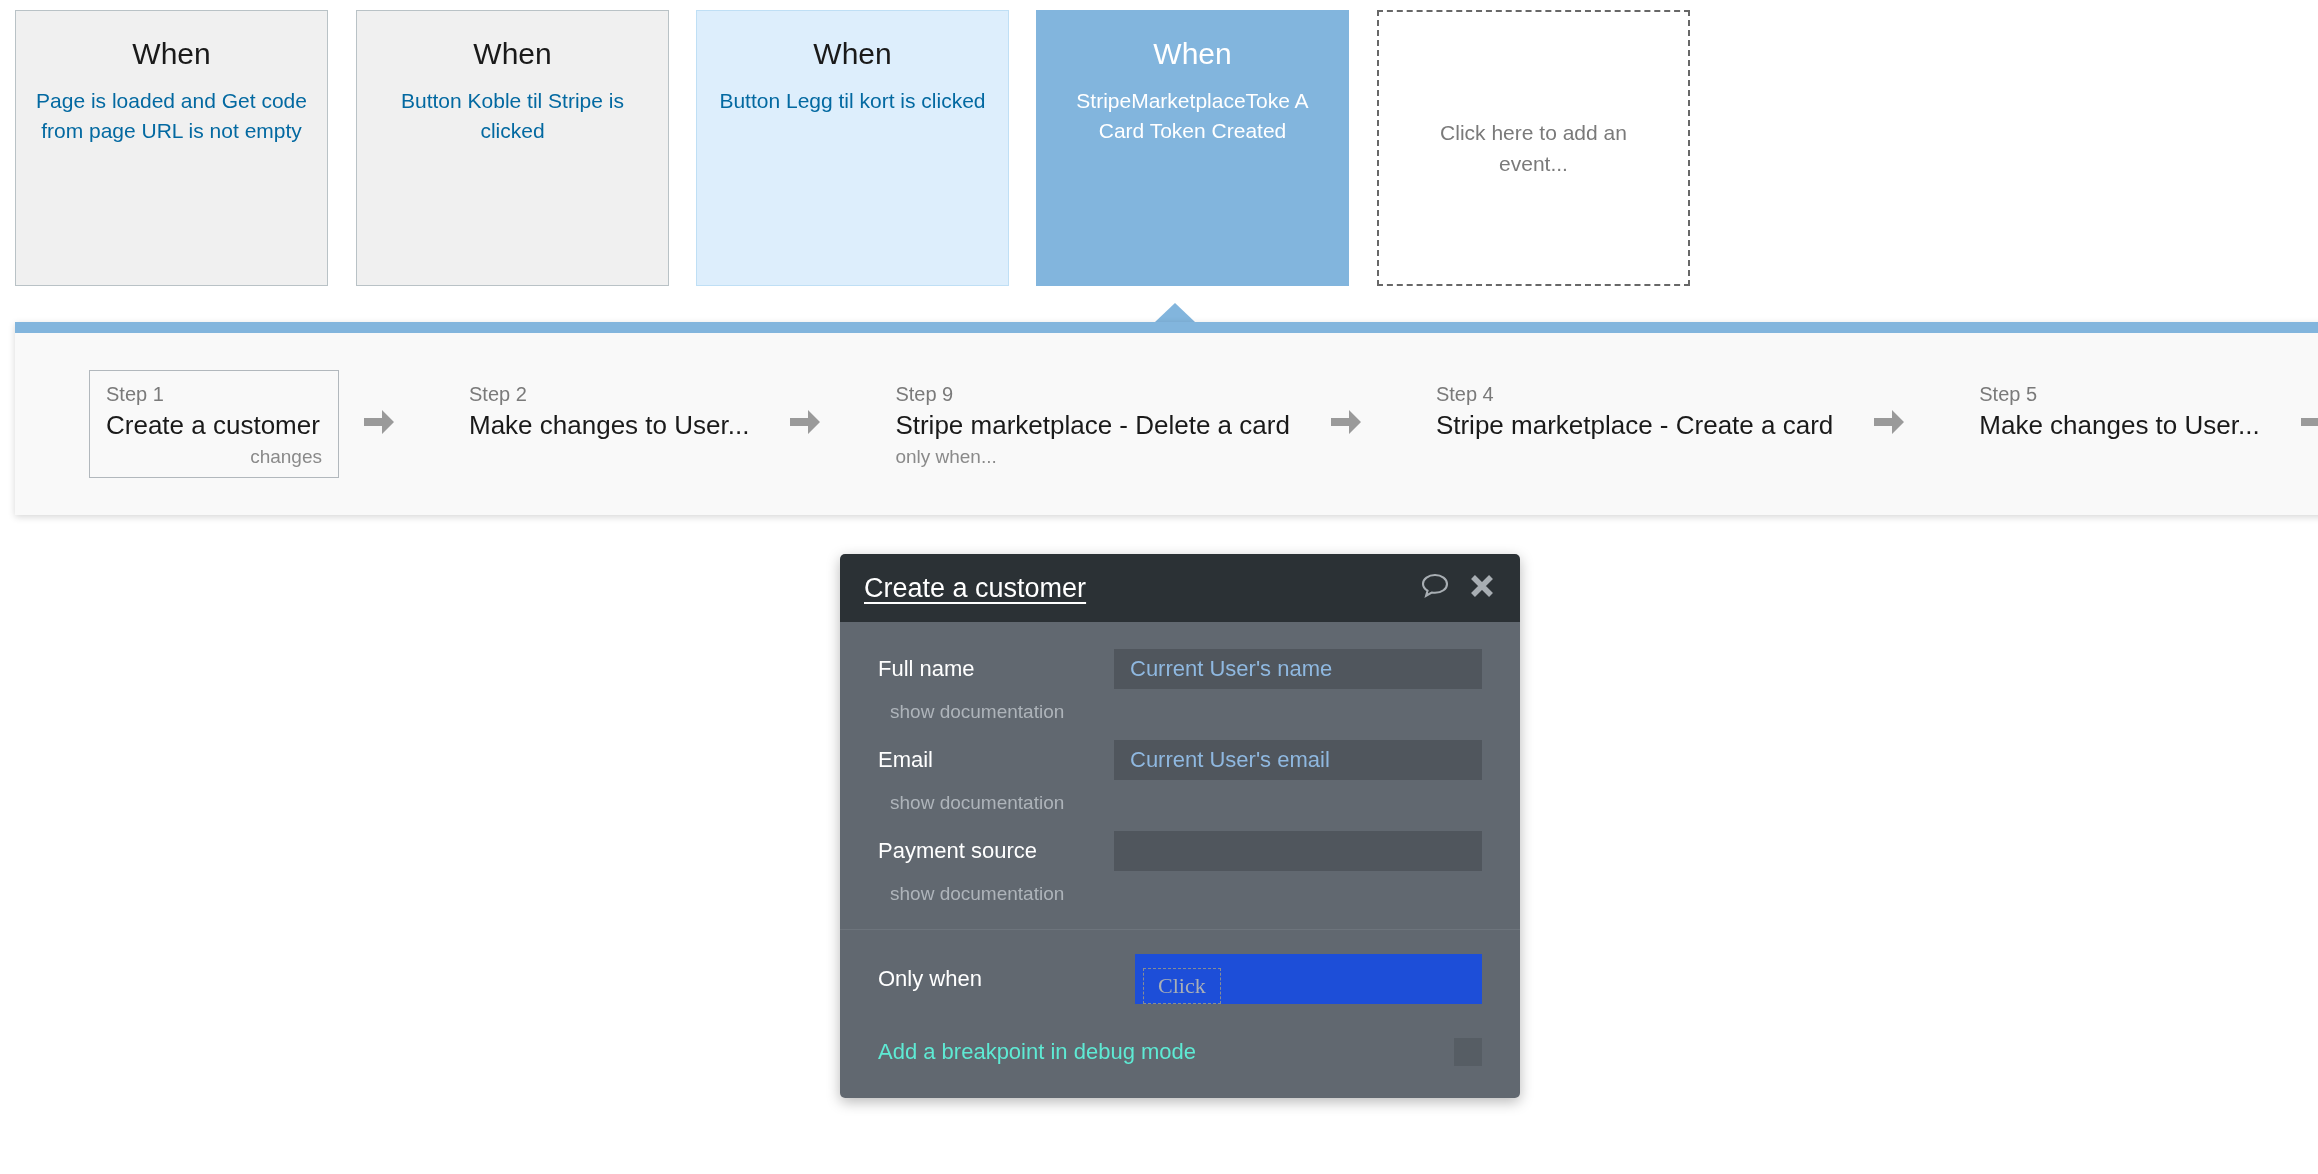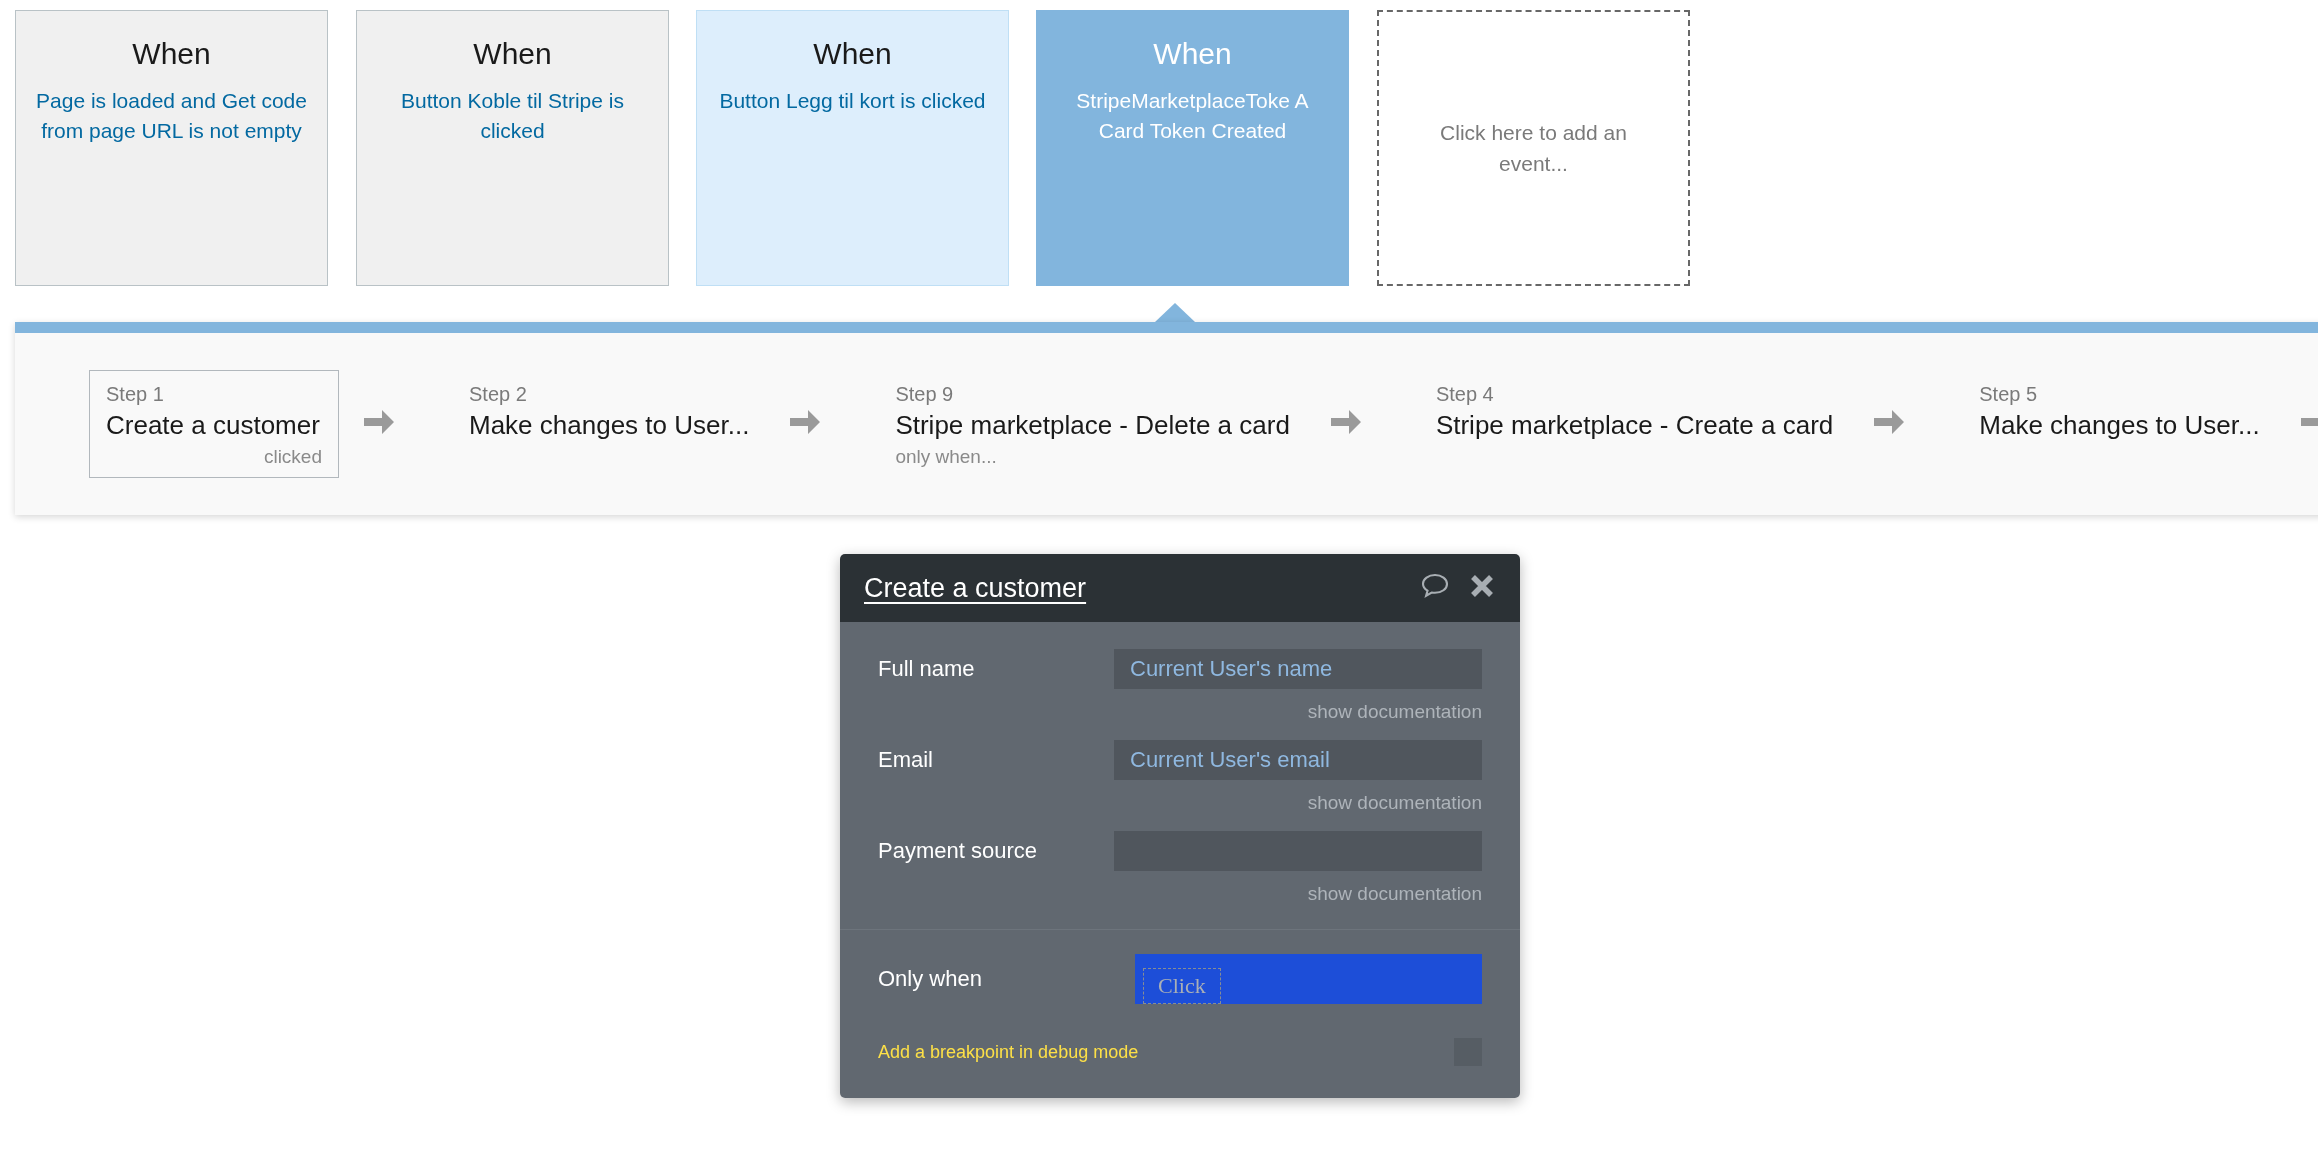--- a/index.html
+++ b/index.html
@@ -206,21 +206,20 @@
     height: 40px;
     flex: 1 1 auto;
     display: flex;
     align-items: center;
     padding: 0 16px;
     box-sizing: border-box;
     font-size: 22px;
     color: #8fb8e0;
   }
   .doc-link-row {
-    text-align: right;
     padding: 7px 38px 12px 38px;
     font-size: 19px;
     color: #aeb4ba;
     margin-left: 12px;
   }
   .doc-link { cursor: pointer; }
   #modal-divider {
     height: 1px;
     background: #6d747c;
     margin: 12px 0 0 0;
@@ -241,22 +240,22 @@
     padding: 4px 14px;
     font-size: 22px;
     color: #a9afb6;
   }
   #breakpoint-row {
     display: flex;
     align-items: center;
     padding: 28px 38px 32px 38px;
   }
   #breakpoint-label {
-    font-size: 18px;
-    color: #fde047;
+    font-size: 22px;
+    color: #5eead4;
     flex: 1 1 auto;
   }
   #breakpoint-checkbox {
     width: 28px;
     height: 28px;
     background: #565d64;
     flex: 0 0 auto;
     cursor: pointer;
   }
 </style>
@@ -295,21 +294,21 @@
 
 <div id="workflow-strip">
   <div id="strip-topbar"></div>
 
   <div id="steps-row">
 
     <div class="step">
       <div class="step-box framed">
         <div class="step-label">Step 1</div>
         <div class="step-title">Create a customer</div>
-        <div class="step-sub right">clicked</div>
+        <div class="step-sub right">changes</div>
       </div>
     </div>
     <span class="arrow-icon">
       <svg width="36" height="34" viewBox="0 0 36 34">
           <path d="M3 13h18V5l12 12-12 12v-8H3z" fill="#9a9a9a"></path>
         </svg>
     </span>
 
     <div class="step">
       <div class="step-box">

